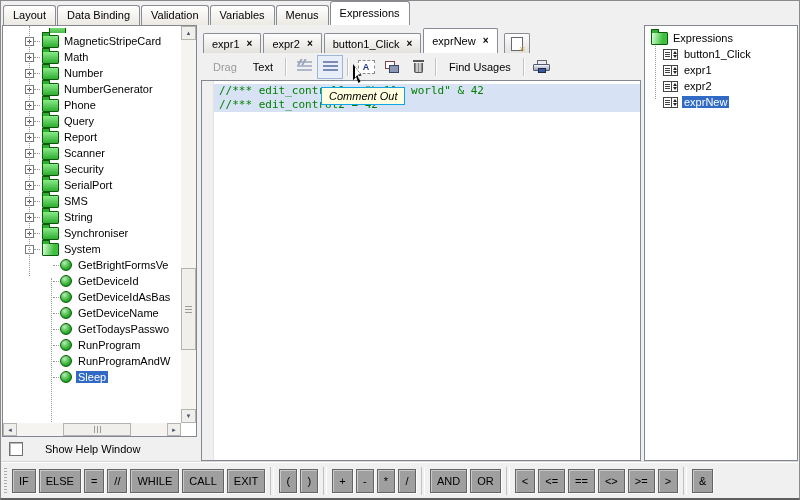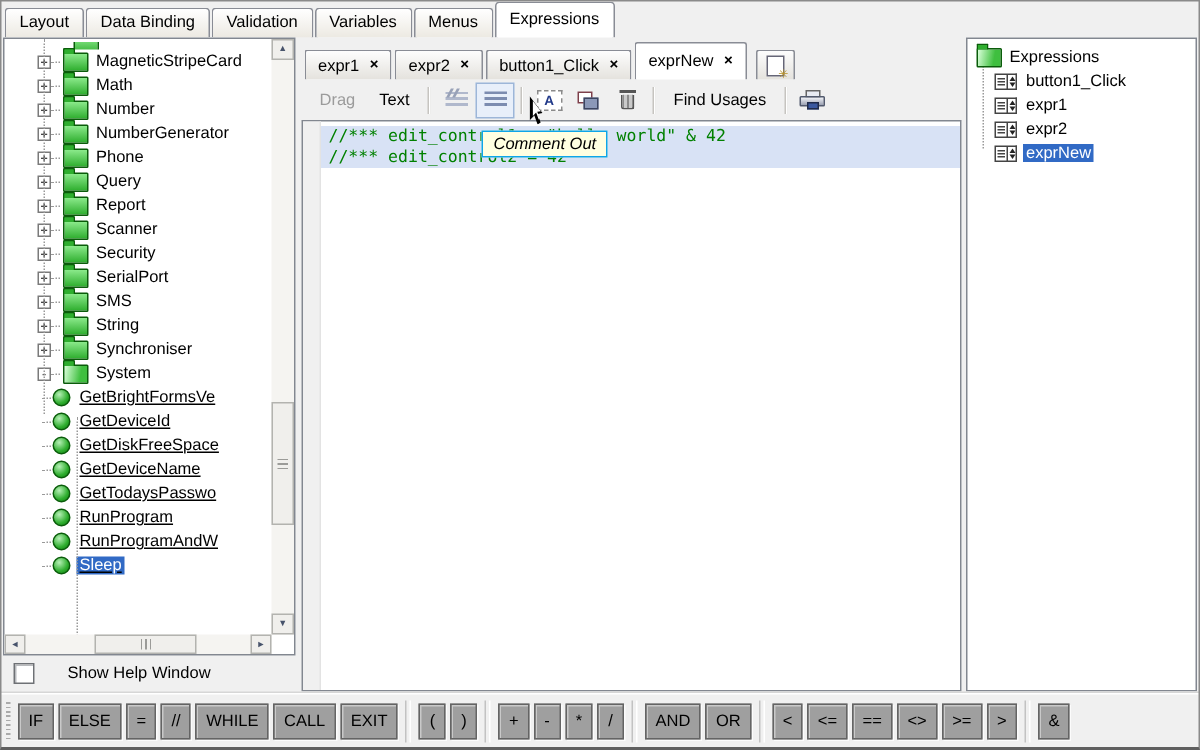--- a/index.html
+++ b/index.html
@@ -34,21 +34,21 @@
           background:linear-gradient(#8ae98a,#2fae2f);border:1px solid #0a5c0a;border-radius:1px;}
   .folder::before{content:"";position:absolute;left:-1px;top:-4px;width:6px;height:3px;
           background:#2fae2f;border:1px solid #0a5c0a;border-bottom:none;border-radius:1px 1px 0 0;}
   .folder.open{background:linear-gradient(100deg,#d8ffd8,#3fbf3f 70%);}
   .leaf{width:10px;height:10px;border-radius:50%;flex:none;margin:0 4px 0 1px;
         background:radial-gradient(circle at 35% 30%,#b6f0b6,#2fae2f 60%,#0d7a0d);border:1px solid #0a5c0a;}
   .vline{position:absolute;width:0;border-left:1px dotted #999;}
 
   .tree-content{position:absolute;left:0;top:0;right:15px;bottom:13px;overflow:hidden;padding-top:2px;}
   .trow.f{padding-left:22px;}
-  .trow.c{padding-left:25px;text-decoration:underline;}
+  .trow.c{padding-left:50px;}
   .trow.partial{height:5px;overflow:hidden;padding-left:44px;}
 
   
   .vscroll{position:absolute;right:0;top:0;bottom:13px;width:15px;background:#f5f4f1;}
   .hscroll{position:absolute;left:0;bottom:0;right:15px;height:13px;background:#f5f4f1;}
   .sbtn{position:absolute;display:flex;align-items:center;justify-content:center;
         background:#f0efec;border:1px solid #b3b3af;color:#47536b;font-size:6px;box-sizing:border-box;}
   .vscroll .up{top:0;left:0;right:0;height:14px;}
   .vscroll .down{bottom:0;left:0;right:0;height:14px;}
   .hscroll .lft{left:0;top:0;bottom:0;width:14px;}
@@ -248,21 +248,21 @@
           <span class="tlabel">GetBrightFormsVe</span>
         </div>
       <div class="trow c">
           <span class="hstub"></span>
           <span class="leaf"></span>
           <span class="tlabel">GetDeviceId</span>
         </div>
       <div class="trow c">
           <span class="hstub"></span>
           <span class="leaf"></span>
-          <span class="tlabel">GetDiskFreeSpace</span>
+          <span class="tlabel">GetDeviceIdAsBas</span>
         </div>
       <div class="trow c">
           <span class="hstub"></span>
           <span class="leaf"></span>
           <span class="tlabel">GetDeviceName</span>
         </div>
       <div class="trow c">
           <span class="hstub"></span>
           <span class="leaf"></span>
           <span class="tlabel">GetTodaysPasswo</span>

